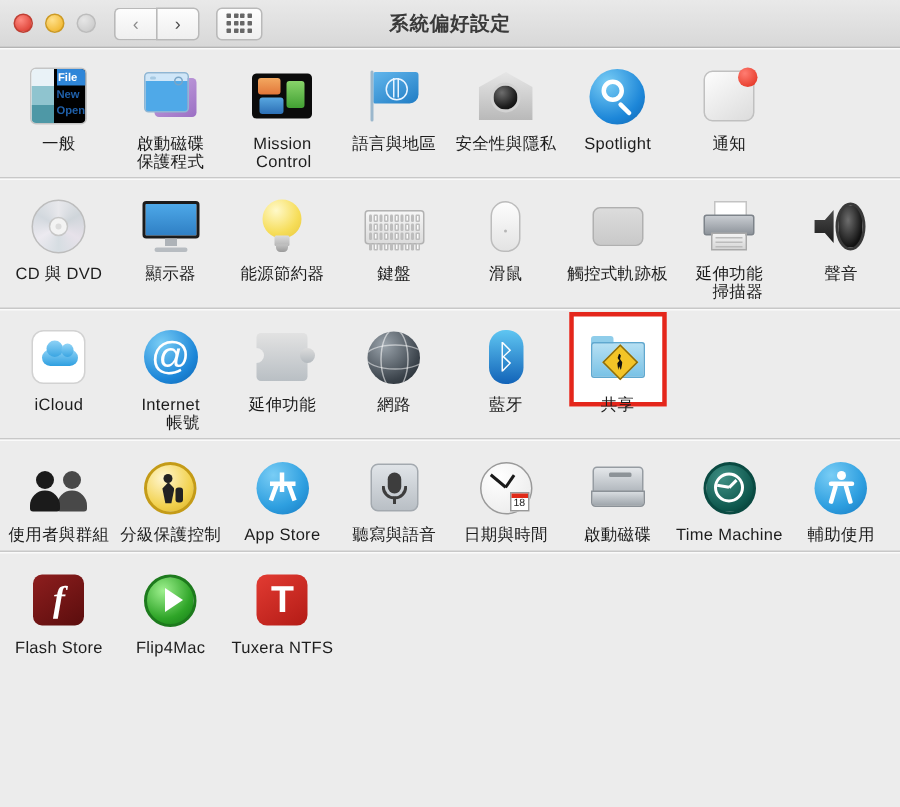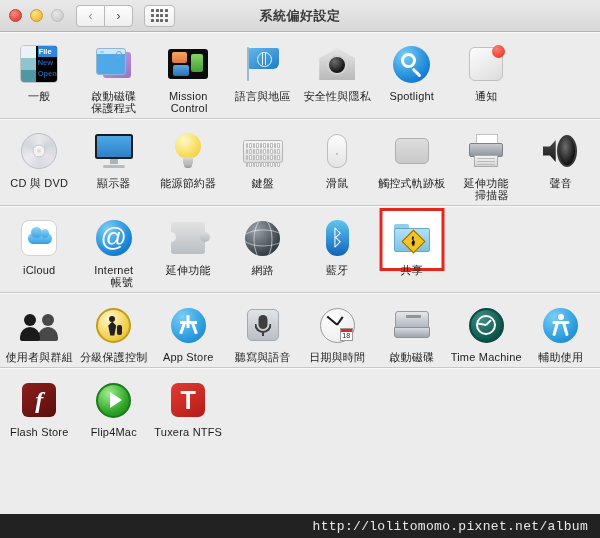--- a/index.html
+++ b/index.html
@@ -718,16 +718,13 @@
           </div>
           <div class="label">Tuxera NTFS</div>
         </div>
         <div class="item"></div>
         <div class="item"></div>
         <div class="item"></div>
       </div>
     </div>
   </div>
 
-  <div class="footer">
-    <span>http://lolitomomo.pixnet.net/album</span>
-  </div>
 </div>
 
 </body></html>

